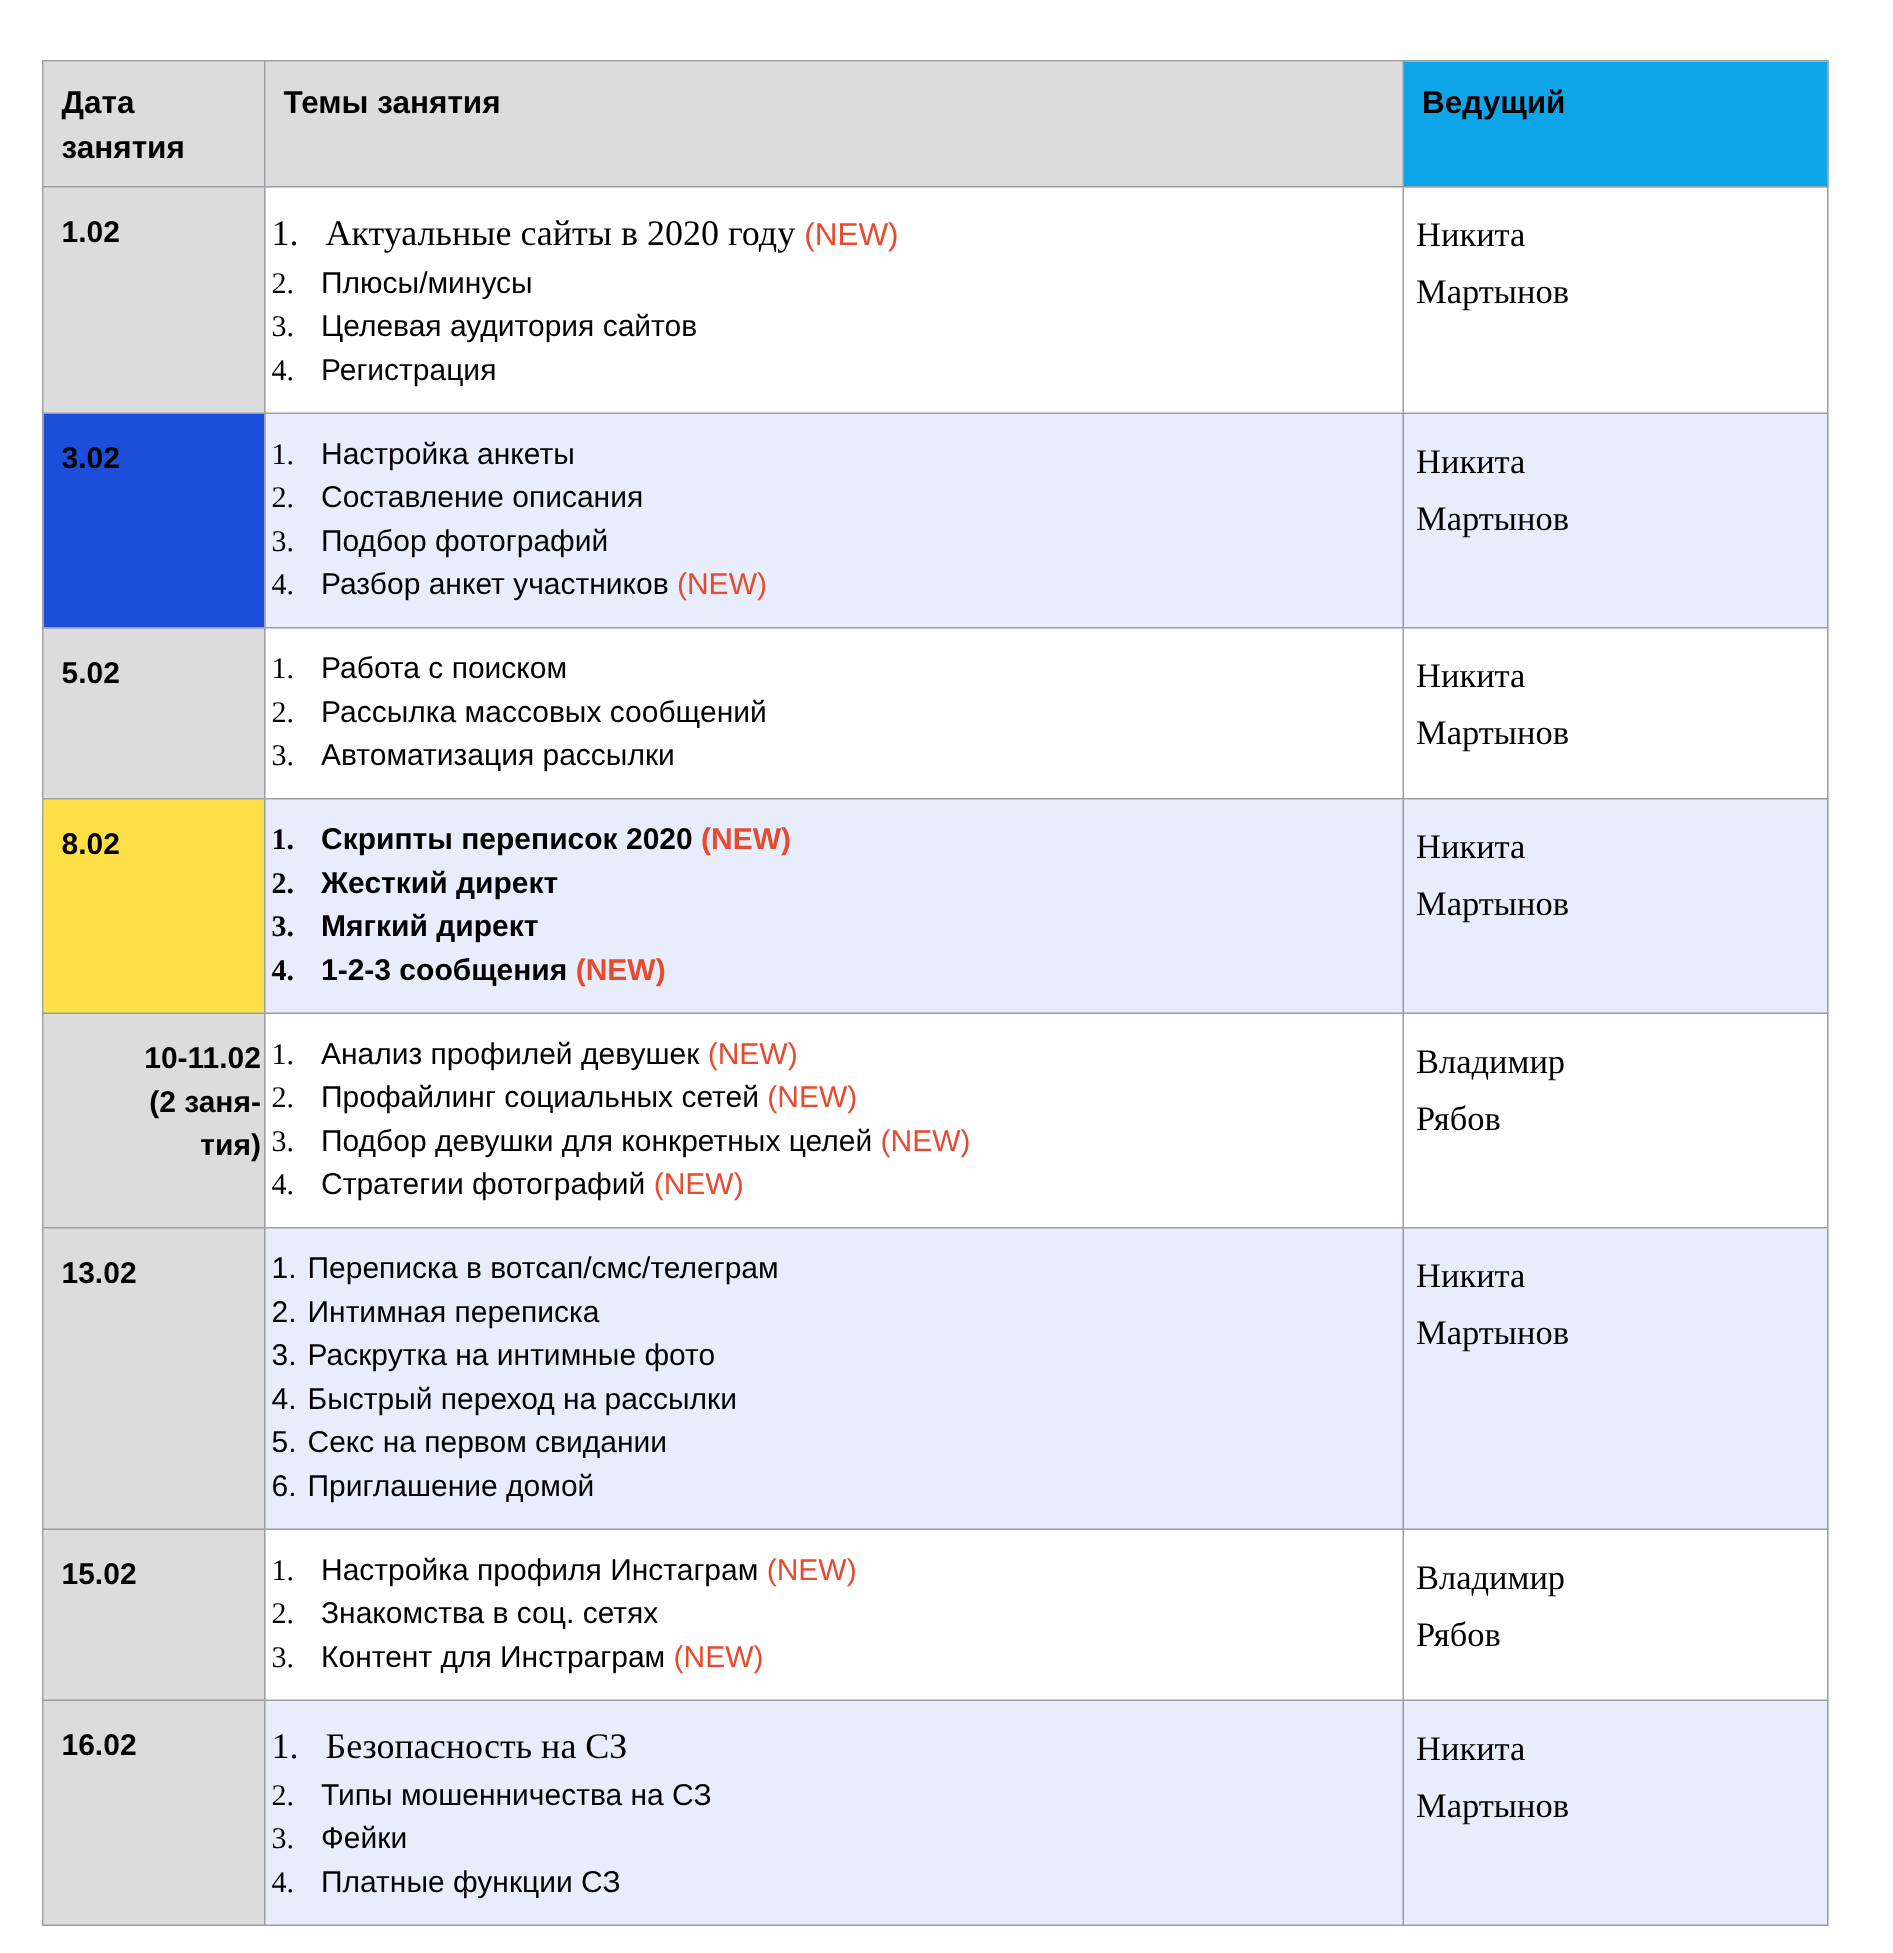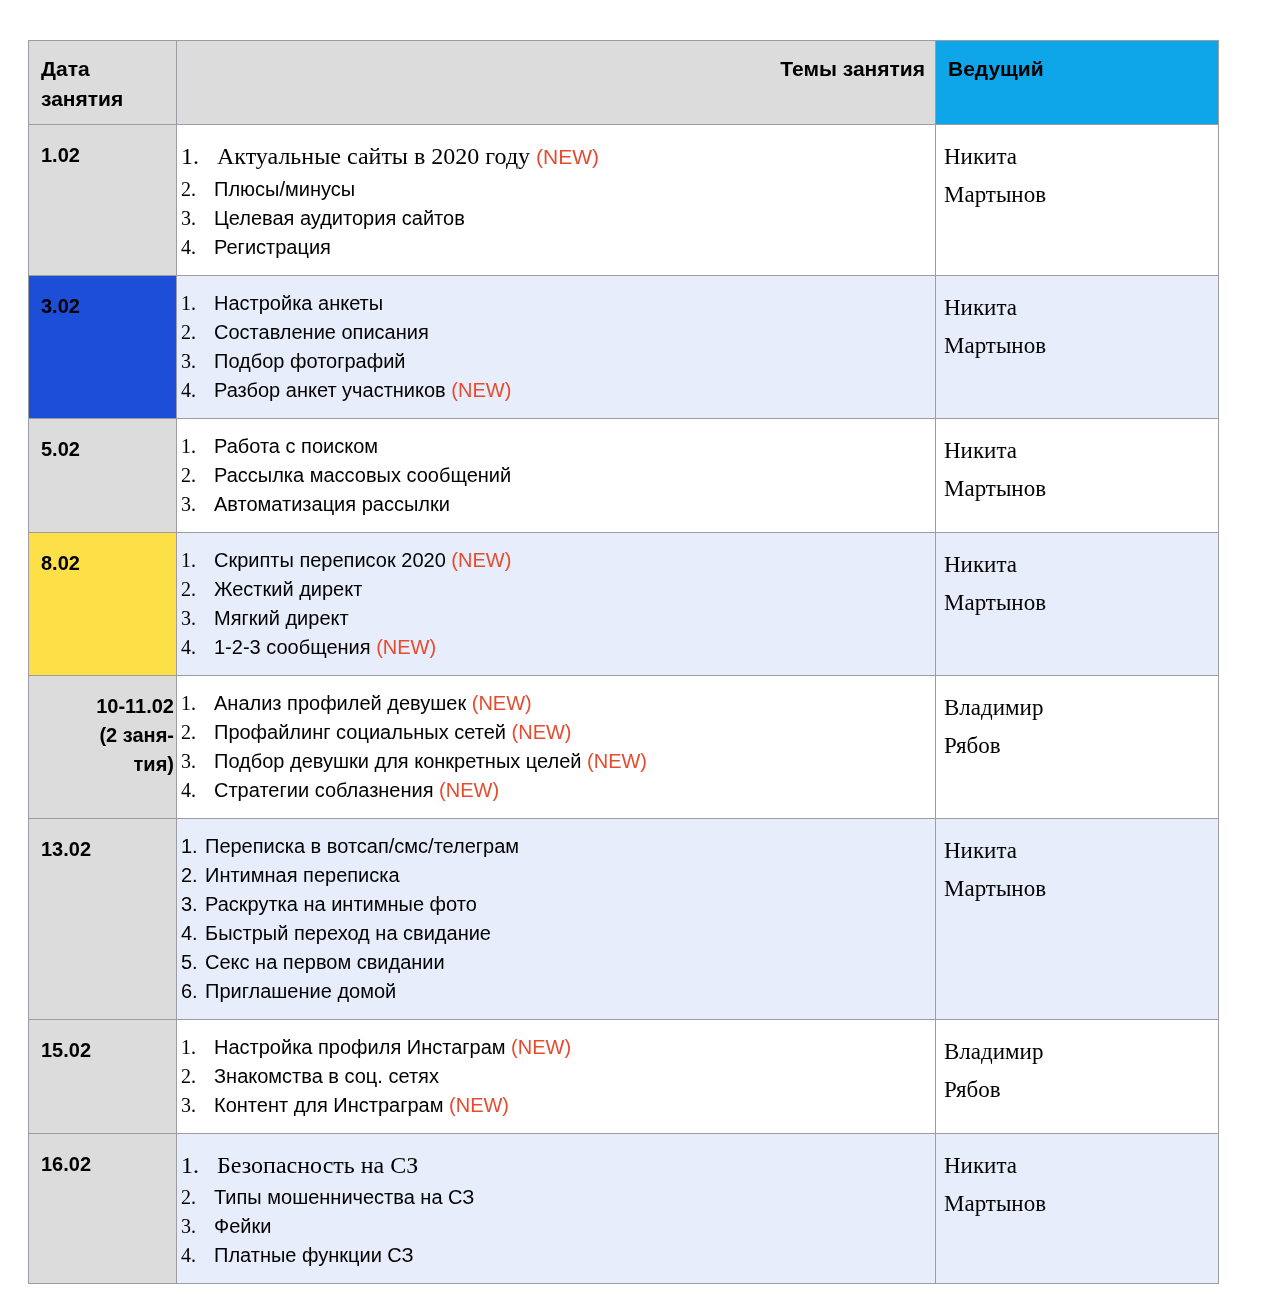--- a/index.html
+++ b/index.html
@@ -106,21 +106,21 @@
 <div class="page">
   <table class="schedule">
     <colgroup>
       <col class="c-date">
       <col class="c-topics">
       <col class="c-presenter">
     </colgroup>
     <thead>
       <tr>
         <th style="background: rgb(220, 220, 220);">Дата занятия</th>
-        <th style="background: rgb(220, 220, 220); text-align: right;">Темы занятия</th>
+        <th style="background: rgb(220, 220, 220);">Темы занятия</th>
         <th style="background: #0ea5e9;">Ведущий</th>
       </tr>
     </thead>
     <tbody id="rows">
         <tr class="row-white">
           <td class="date-cell" style="background: rgb(220, 220, 220);">
             <div>1.02</div>
           </td>
           <td class="topics-cell">
             <div class="topic-item big"><span class="num">1.</span><span class="topic-text">Актуальные сайты в 2020 году</span><span> </span><span class="new-badge" style="color: rgb(231, 75, 47);">(NEW)</span></div>
@@ -159,57 +159,57 @@
           </td>
           <td class="presenter-cell">
             <div>Никита</div>
             <div>Мартынов</div>
           </td>
         </tr>
         <tr class="row-blue">
           <td class="date-cell" style="background: #fde047;">
             <div>8.02</div>
           </td>
-          <td class="topics-cell" style="background: rgb(231, 237, 250);">
+          <td class="topics-cell" style="background: rgb(231, 237, 250); font-weight: bold;">
             <div class="topic-item"><span class="num">1.</span><span class="topic-text">Скрипты переписок 2020</span><span> </span><span class="new-badge" style="color: rgb(231, 75, 47);">(NEW)</span></div>
             <div class="topic-item"><span class="num">2.</span><span class="topic-text">Жесткий директ</span></div>
             <div class="topic-item"><span class="num">3.</span><span class="topic-text">Мягкий директ</span></div>
             <div class="topic-item"><span class="num">4.</span><span class="topic-text">1-2-3 сообщения</span><span> </span><span class="new-badge" style="color: rgb(231, 75, 47);">(NEW)</span></div>
           </td>
           <td class="presenter-cell" style="background: rgb(231, 237, 250);">
             <div>Никита</div>
             <div>Мартынов</div>
           </td>
         </tr>
         <tr class="row-white">
           <td class="date-cell" style="background: rgb(220, 220, 220); text-align: right;">
             <div>10-11.02</div>
             <div>(2 заня-</div>
             <div>тия)</div>
           </td>
           <td class="topics-cell">
             <div class="topic-item"><span class="num">1.</span><span class="topic-text">Анализ профилей девушек</span><span> </span><span class="new-badge" style="color: rgb(231, 75, 47);">(NEW)</span></div>
             <div class="topic-item"><span class="num">2.</span><span class="topic-text">Профайлинг социальных сетей</span><span> </span><span class="new-badge" style="color: rgb(231, 75, 47);">(NEW)</span></div>
             <div class="topic-item"><span class="num">3.</span><span class="topic-text">Подбор девушки для конкретных целей</span><span> </span><span class="new-badge" style="color: rgb(231, 75, 47);">(NEW)</span></div>
-            <div class="topic-item"><span class="num">4.</span><span class="topic-text">Стратегии соблазнения</span><span> </span><span class="new-badge" style="color: rgb(231, 75, 47);">(NEW)</span></div>
+            <div class="topic-item"><span class="num">4.</span><span class="topic-text">Стратегии фотографий</span><span> </span><span class="new-badge" style="color: rgb(231, 75, 47);">(NEW)</span></div>
           </td>
           <td class="presenter-cell">
             <div>Владимир</div>
             <div>Рябов</div>
           </td>
         </tr>
         <tr class="row-blue">
           <td class="date-cell" style="background: rgb(220, 220, 220);">
             <div>13.02</div>
           </td>
           <td class="topics-cell" style="background: rgb(231, 237, 250);">
             <div class="topic-item"><span class="num num-sans">1.</span><span class="topic-text">Переписка в вотсап/смс/телеграм</span></div>
             <div class="topic-item"><span class="num num-sans">2.</span><span class="topic-text">Интимная переписка</span></div>
             <div class="topic-item"><span class="num num-sans">3.</span><span class="topic-text">Раскрутка на интимные фото</span></div>
-            <div class="topic-item"><span class="num num-sans">4.</span><span class="topic-text">Быстрый переход на свидание</span></div>
+            <div class="topic-item"><span class="num num-sans">4.</span><span class="topic-text">Быстрый переход на рассылки</span></div>
             <div class="topic-item"><span class="num num-sans">5.</span><span class="topic-text">Секс на первом свидании</span></div>
             <div class="topic-item"><span class="num num-sans">6.</span><span class="topic-text">Приглашение домой</span></div>
           </td>
           <td class="presenter-cell" style="background: rgb(231, 237, 250);">
             <div>Никита</div>
             <div>Мартынов</div>
           </td>
         </tr>
         <tr class="row-white">
           <td class="date-cell" style="background: rgb(220, 220, 220);">

